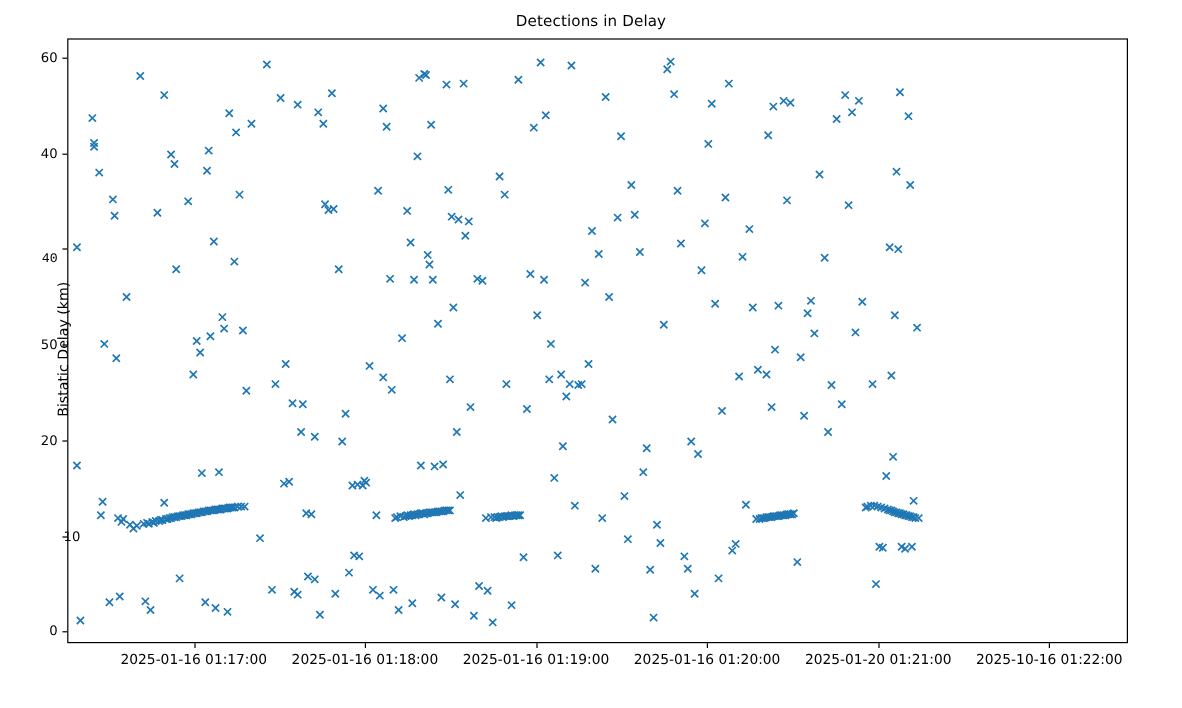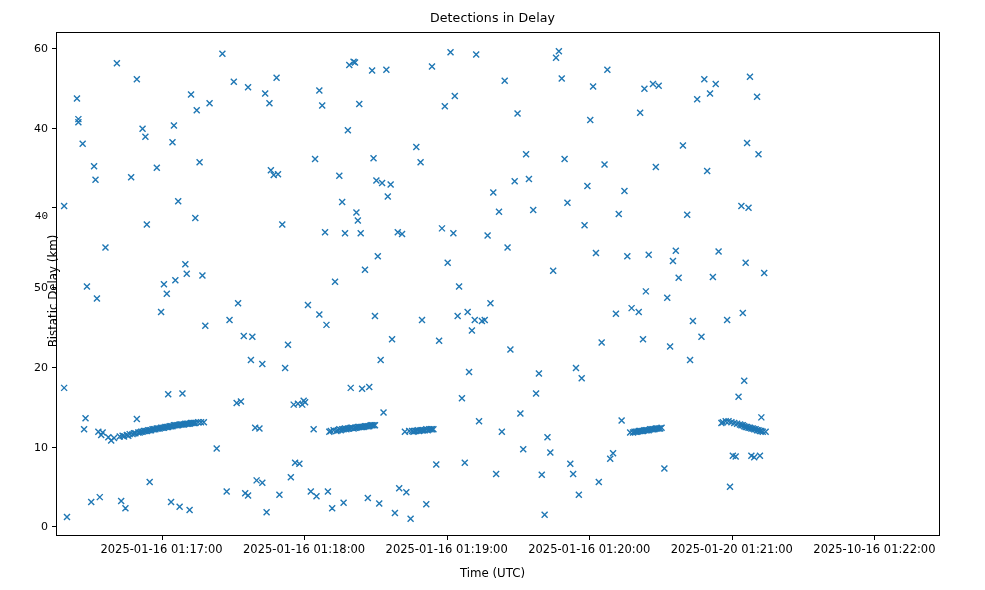--- a/index.html
+++ b/index.html
@@ -524,21 +524,21 @@
           <path d="M704.1999999999999,237.0379746835443L710.1999999999999,243.0379746835443M704.1999999999999,243.0379746835443L710.1999999999999,237.0379746835443" stroke="#1f77b4" stroke-width="1.4" stroke-linecap="butt" fill="none"></path>
           <path d="M705.625806451613,395.7341772151899L711.625806451613,401.7341772151899M705.625806451613,401.7341772151899L711.625806451613,395.7341772151899" stroke="#1f77b4" stroke-width="1.4" stroke-linecap="butt" fill="none"></path>
         </g>
     </svg>
   </div>
 
   <div id="y-ticks">
       <div class="ytick-mark" style="top: 526.43px;"></div>
       <div class="ytick-label" style="top: 526.43px; left: 0px; width: 48px;">0</div>
       <div class="ytick-mark" style="top: 446.684px;"></div>
-      <div class="ytick-label" style="top: 446.684px; left: 0px; width: 48px;">10</div>
+      <div class="ytick-label" style="top: 446.684px; left: 0px; width: 48px; padding-left: 19px;">10</div>
       <div class="ytick-mark" style="top: 366.937px;"></div>
       <div class="ytick-label" style="top: 366.937px; left: 0px; width: 48px;">20</div>
       <div class="ytick-mark" style="top: 287.19px;"></div>
       <div class="ytick-label" style="top: 287.19px; left: 0px; width: 48px;">50</div>
       <div class="ytick-mark" style="top: 207.443px;"></div>
       <div class="ytick-label" style="top: 216px; left: 0px; width: 48px; font-family: Liberation Mono, monospace;">40</div>
       <div class="ytick-mark" style="top: 127.696px;"></div>
       <div class="ytick-label" style="top: 127.696px; left: 0px; width: 48px;">40</div>
       <div class="ytick-mark" style="top: 47.9494px;"></div>
       <div class="ytick-label" style="top: 47.9494px; left: 0px; width: 48px;">60</div>
@@ -552,15 +552,14 @@
       <div class="xtick-label" style="left: 446.671px;">2025-01-16 01:19:00</div>
       <div class="xtick-mark" style="left: 589.252px;"></div>
       <div class="xtick-label" style="left: 589.252px;">2025-01-16 01:20:00</div>
       <div class="xtick-mark" style="left: 731.832px;"></div>
       <div class="xtick-label" style="left: 731.832px;">2025-01-20 01:21:00</div>
       <div class="xtick-mark" style="left: 874.413px;"></div>
       <div class="xtick-label" style="left: 874.413px;">2025-10-16 01:22:00</div>
     </div>
 
   <div id="ylabel">Bistatic Delay (km)</div>
-  <div id="xlabel">Time (UTC)</div>
 
 </div>
 
 </body></html>

